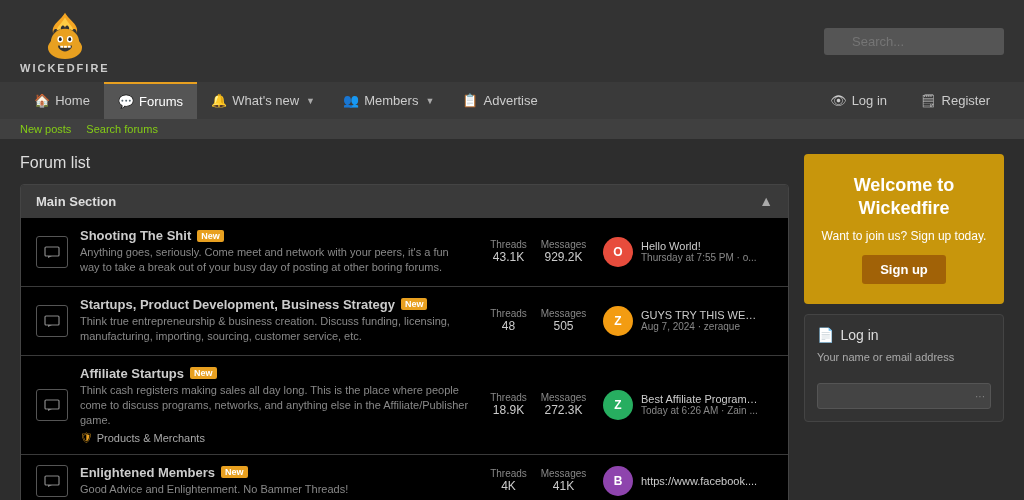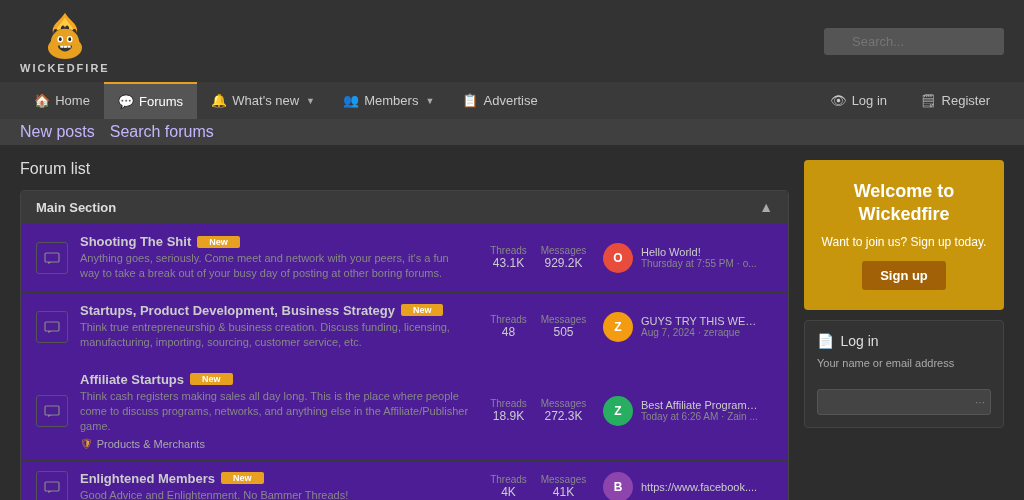--- a/index.html
+++ b/index.html
@@ -94,22 +94,22 @@
     .nav-right .nav-item { font-size: 13px; }
 
     
     .sub-nav {
       background: #404040;
       padding: 4px 20px;
       display: flex;
       gap: 15px;
     }
     .sub-nav-link {
-      font-size: 16px;
-      color: #c4b5fd;
+      font-size: 11px;
+      color: #84cc16;
       cursor: pointer;
     }
 
     
     .content {
       display: flex;
       padding: 15px 20px;
       gap: 15px;
     }
     .main-content {
@@ -138,21 +138,21 @@
       color: #ddd;
     }
     .section-header .chevron { color: #aaa; font-size: 14px; }
 
     
     .forum-row {
       display: flex;
       align-items: center;
       padding: 10px 15px;
       border-top: 1px solid #3a3a3a;
-      background: #4c1d95;
+      background: #000000;
       gap: 12px;
     }
     .forum-icon {
       width: 32px;
       height: 32px;
       border: 1px solid #555;
       border-radius: 3px;
       display: flex;
       align-items: center;
       justify-content: center;
@@ -172,21 +172,21 @@
     }
     .forum-name {
       font-size: 13px;
       font-weight: bold;
       color: #ccc;
     }
     .badge-new {
       background: #e8a020;
       color: #fff;
       font-size: 9px;
-      padding: 1px 12px;
+      padding: 1px 4px;
       border-radius: 2px;
       font-weight: bold;
     }
     .forum-desc {
       font-size: 11px;
       color: #888;
       margin-top: 2px;
       line-height: 1.4;
     }
     .forum-sub {

